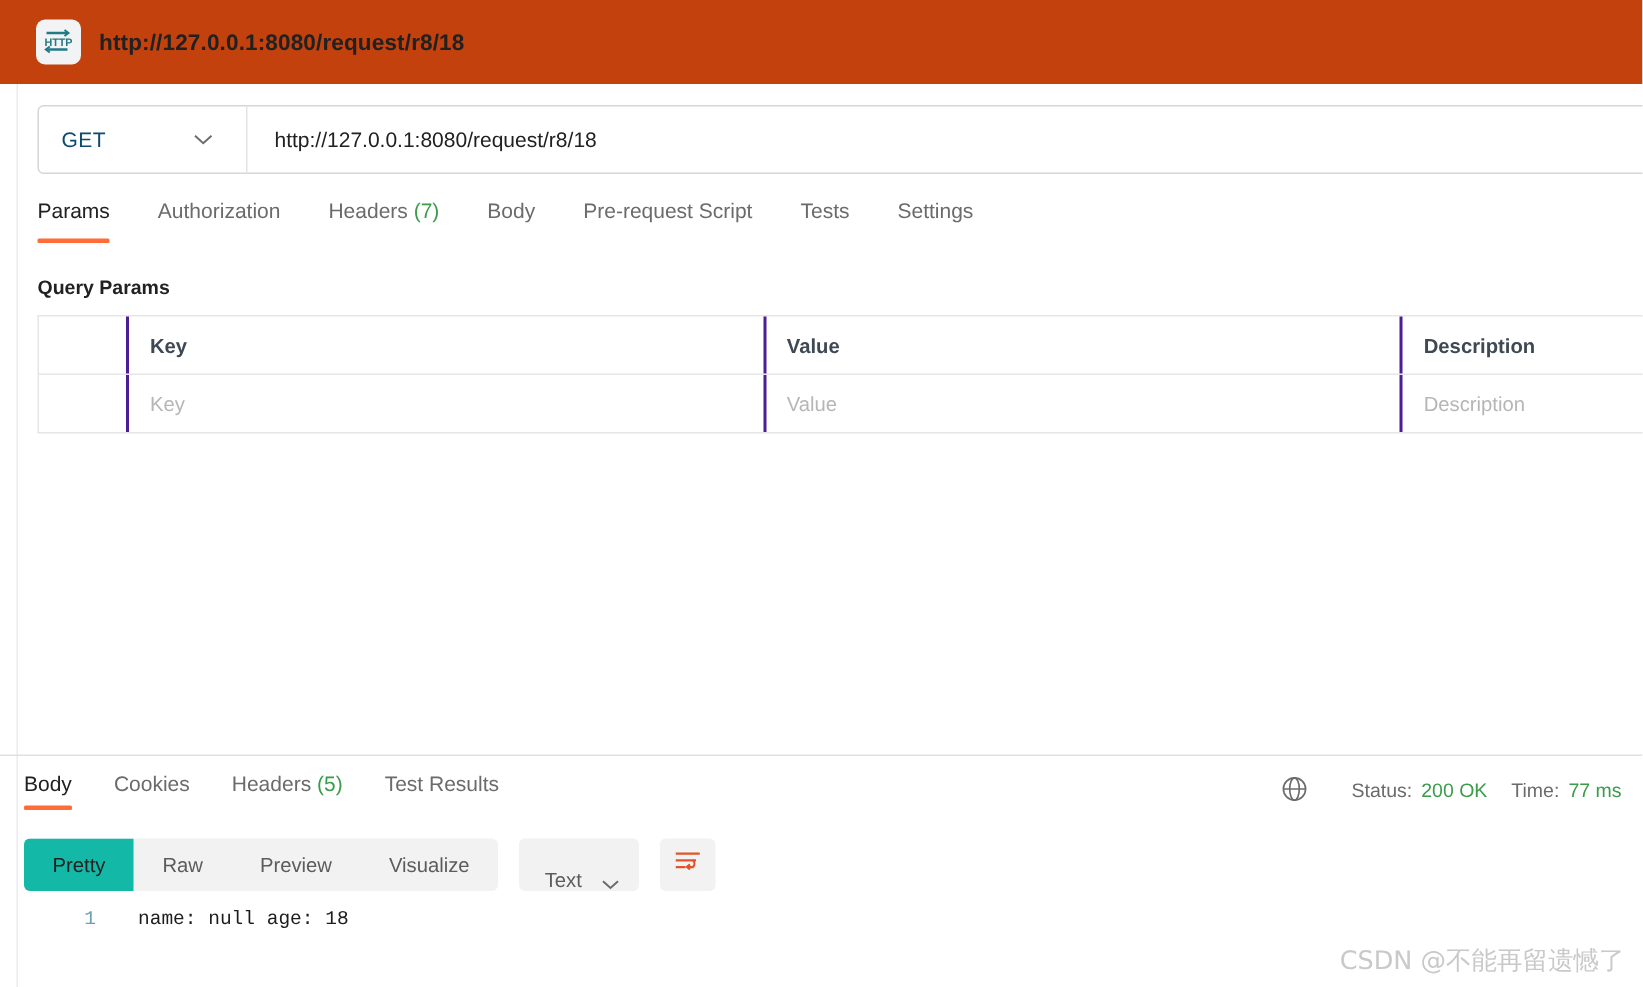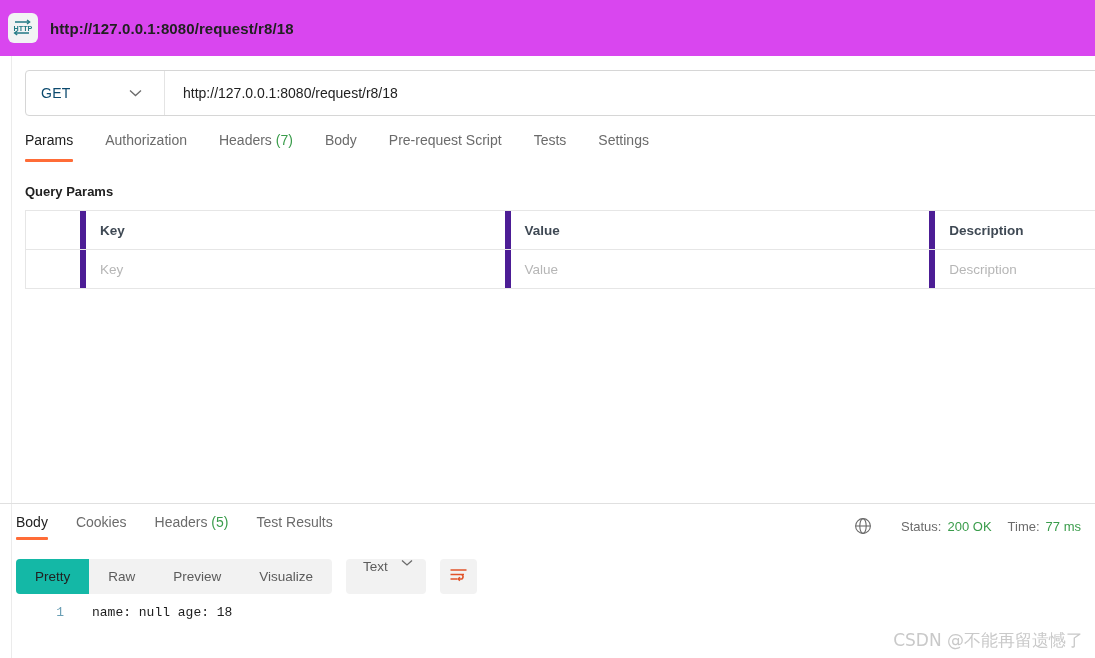--- a/index.html
+++ b/index.html
@@ -19,22 +19,22 @@
     background: #ffffff;
   }
 
   
   .titlebar {
     position: absolute;
     left: 0; top: 0;
     width: 1095px; height: 56px;
     display: flex;
     align-items: center;
-    padding-left: 8px;
-    background: #d946ef;
+    padding-left: 24px;
+    background: #c2410c;
   }
   .http-icon {
     width: 30px; height: 30px;
     border-radius: 6px;
     background: #f2f3f4;
     display: flex; align-items: center; justify-content: center;
     margin-right: 12px;
     flex: none;
   }
   .req-title {
@@ -139,21 +139,21 @@
     width: 1100px;
     border-top: 1px solid #e6e6e6;
     border-left: 1px solid #e6e6e6;
   }
   .qp-row {
     display: flex;
     height: 39px;
     border-bottom: 1px solid #e6e6e6;
   }
   .qp-cell {
-    border-right: 6px solid #4c1d95;
+    border-right: 2px solid #4c1d95;
     display: flex;
     align-items: center;
     padding-left: 14px;
     font-size: 13.5px;
     overflow: hidden;
     white-space: nowrap;
   }
   .c-check { width: 60px; padding-left: 0; }
   .c-key { width: 425px; }
   .c-val { width: 425px; }
@@ -242,21 +242,21 @@
   .seg.active {
     background: #14b8a6;
     color: #212121;
   }
   .type-select {
     margin-left: 14px;
     height: 35px;
     background: #f2f2f2;
     border-radius: 4px;
     display: flex;
-    align-items: flex-start;
+    align-items: flex-end;
     padding: 0 13px 0 17px;
     font-size: 13.5px;
     color: #5c5c5c;
     cursor: pointer;
   }
   .type-select .caret { margin-left: 13px; display: flex; }
   .wrap-btn {
     margin-left: 14px;
     width: 37px; height: 35px;
     background: #f2f2f2;

